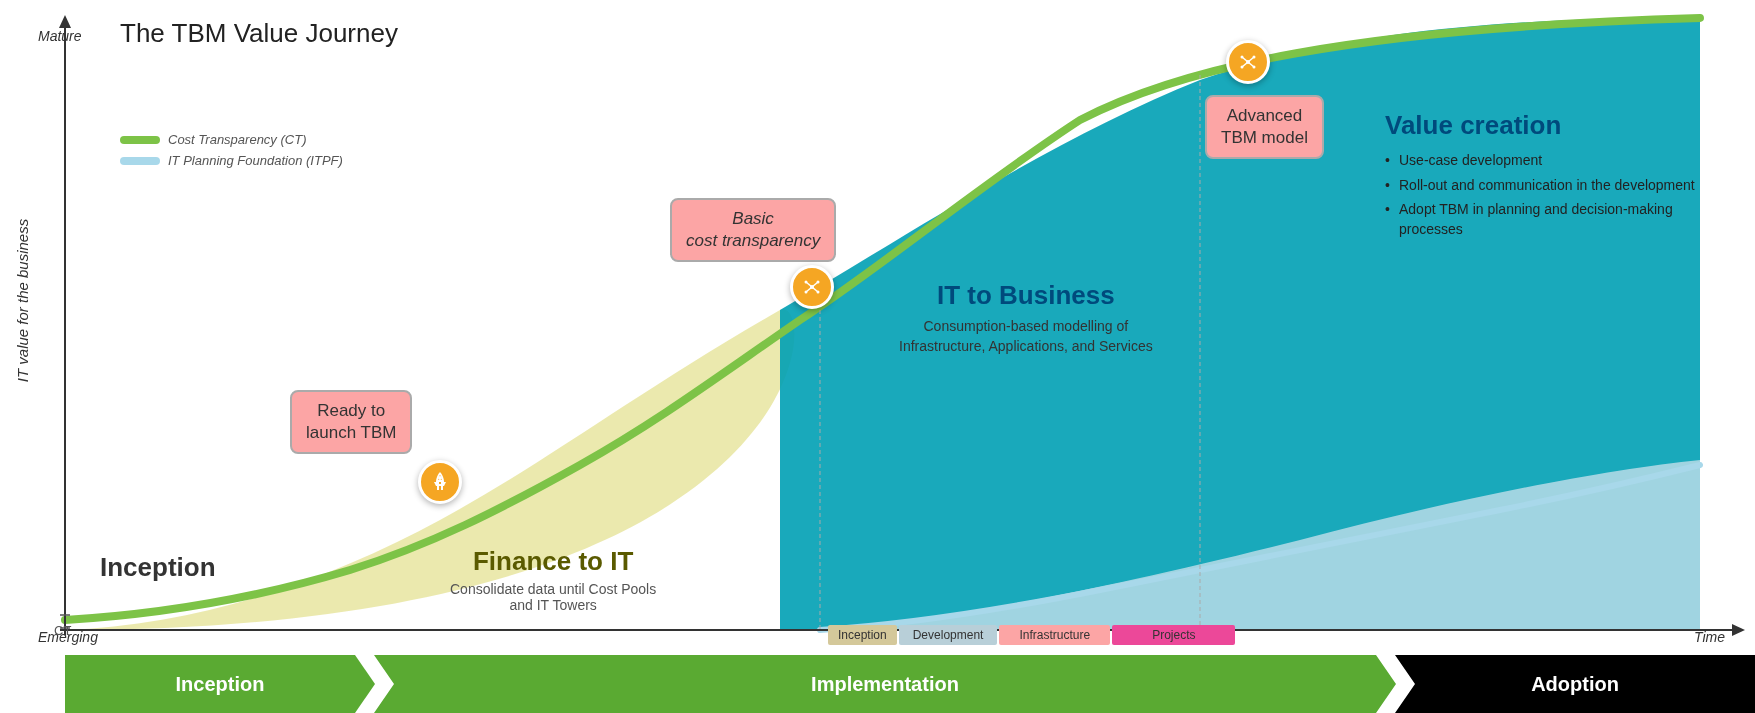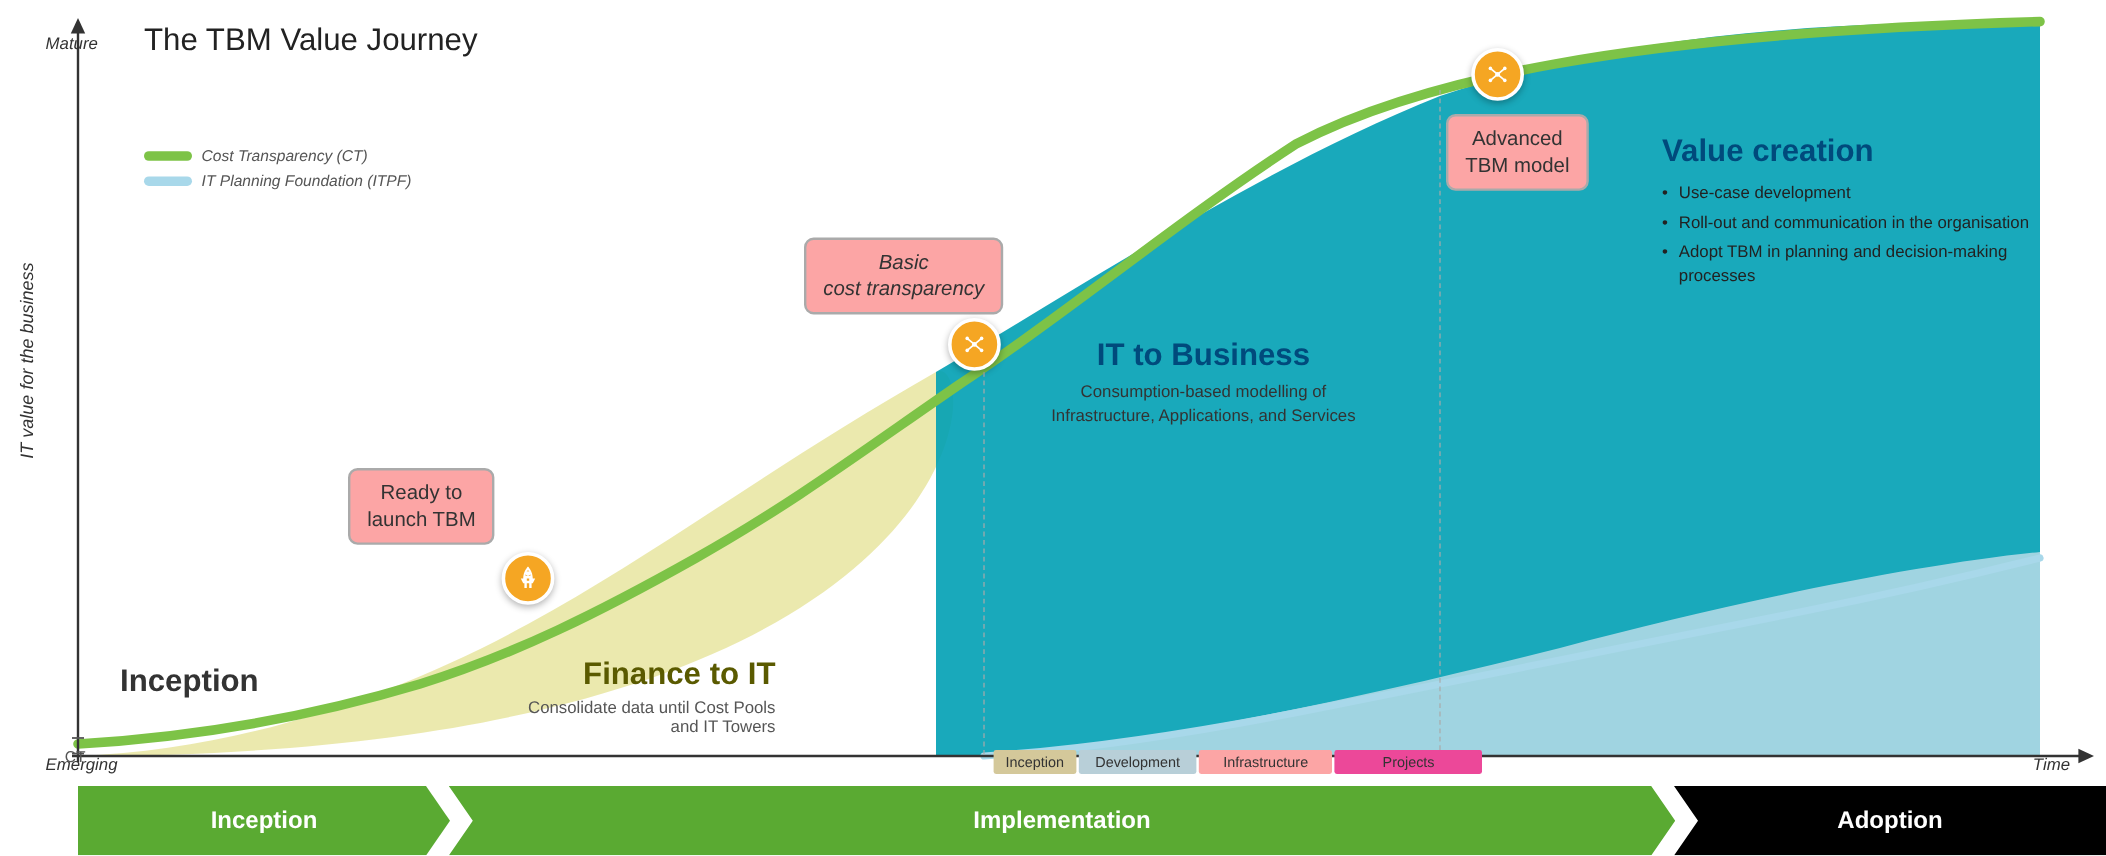--- a/index.html
+++ b/index.html
@@ -78,21 +78,21 @@
       position: absolute;
       top: 0;
       left: 0;
       width: 1755px;
       height: 660px;
     }
 
     
     .legend {
       position: absolute;
-      top: 122px;
+      top: 132px;
       left: 120px;
       text-align: right;
     }
     .legend-item {
       display: flex;
       align-items: center;
       margin-bottom: 6px;
     }
     .legend-line {
       width: 40px;
@@ -187,38 +187,38 @@
     }
     .section-inception-title {
       font-size: 26px;
       font-weight: bold;
       color: #333;
     }
 
     .section-finance {
       position: absolute;
       bottom: 100px;
-      left: 440px;
-      text-align: right;
+      left: 450px;
+      text-align: center;
     }
     .section-finance-title {
       font-size: 26px;
       font-weight: bold;
       color: #5a5a00;
     }
     .section-finance-sub {
       font-size: 14px;
       color: #555;
       margin-top: 4px;
     }
 
     .section-it-business {
       position: absolute;
       top: 280px;
-      left: 876px;
+      left: 899px;
       text-align: center;
     }
     .section-it-business-title {
       font-size: 26px;
       font-weight: bold;
       color: #004a7c;
     }
     .section-it-business-sub {
       font-size: 14px;
       color: #333;
@@ -407,21 +407,21 @@
 
   <div class="section-it-business">
     <div class="section-it-business-title">IT to Business</div>
     <div class="section-it-business-sub" style="white-space:pre-line;">Consumption-based modelling of
 Infrastructure, Applications, and Services</div>
   </div>
 
   <div class="section-value">
     <div class="section-value-title">Value creation</div>
     <div class="section-value-item">Use-case development</div>
-    <div class="section-value-item">Roll-out and communication in the organisation</div>
+    <div class="section-value-item">Roll-out and communication in the development</div>
     <div class="section-value-item">Adopt TBM in planning and decision-making processes</div>
   </div>
 
   <div style="position:absolute; bottom:68px; left:828px; display:flex; gap:2px;">
     <div style="background:#d4c89a; padding:3px 10px; font-size:12px; color:#333; border-radius:2px;">Inception</div>
     <div style="background:#b8cfd8; padding:3px 14px; font-size:12px; color:#333; border-radius:2px;">Development</div>
     <div style="background:#fca5a5; padding:3px 20px; font-size:12px; color:#333; border-radius:2px;">Infrastructure</div>
     <div style="background:#ec4899; padding:3px 40px; font-size:12px; color:#333; border-radius:2px;">Projects</div>
   </div>
 

